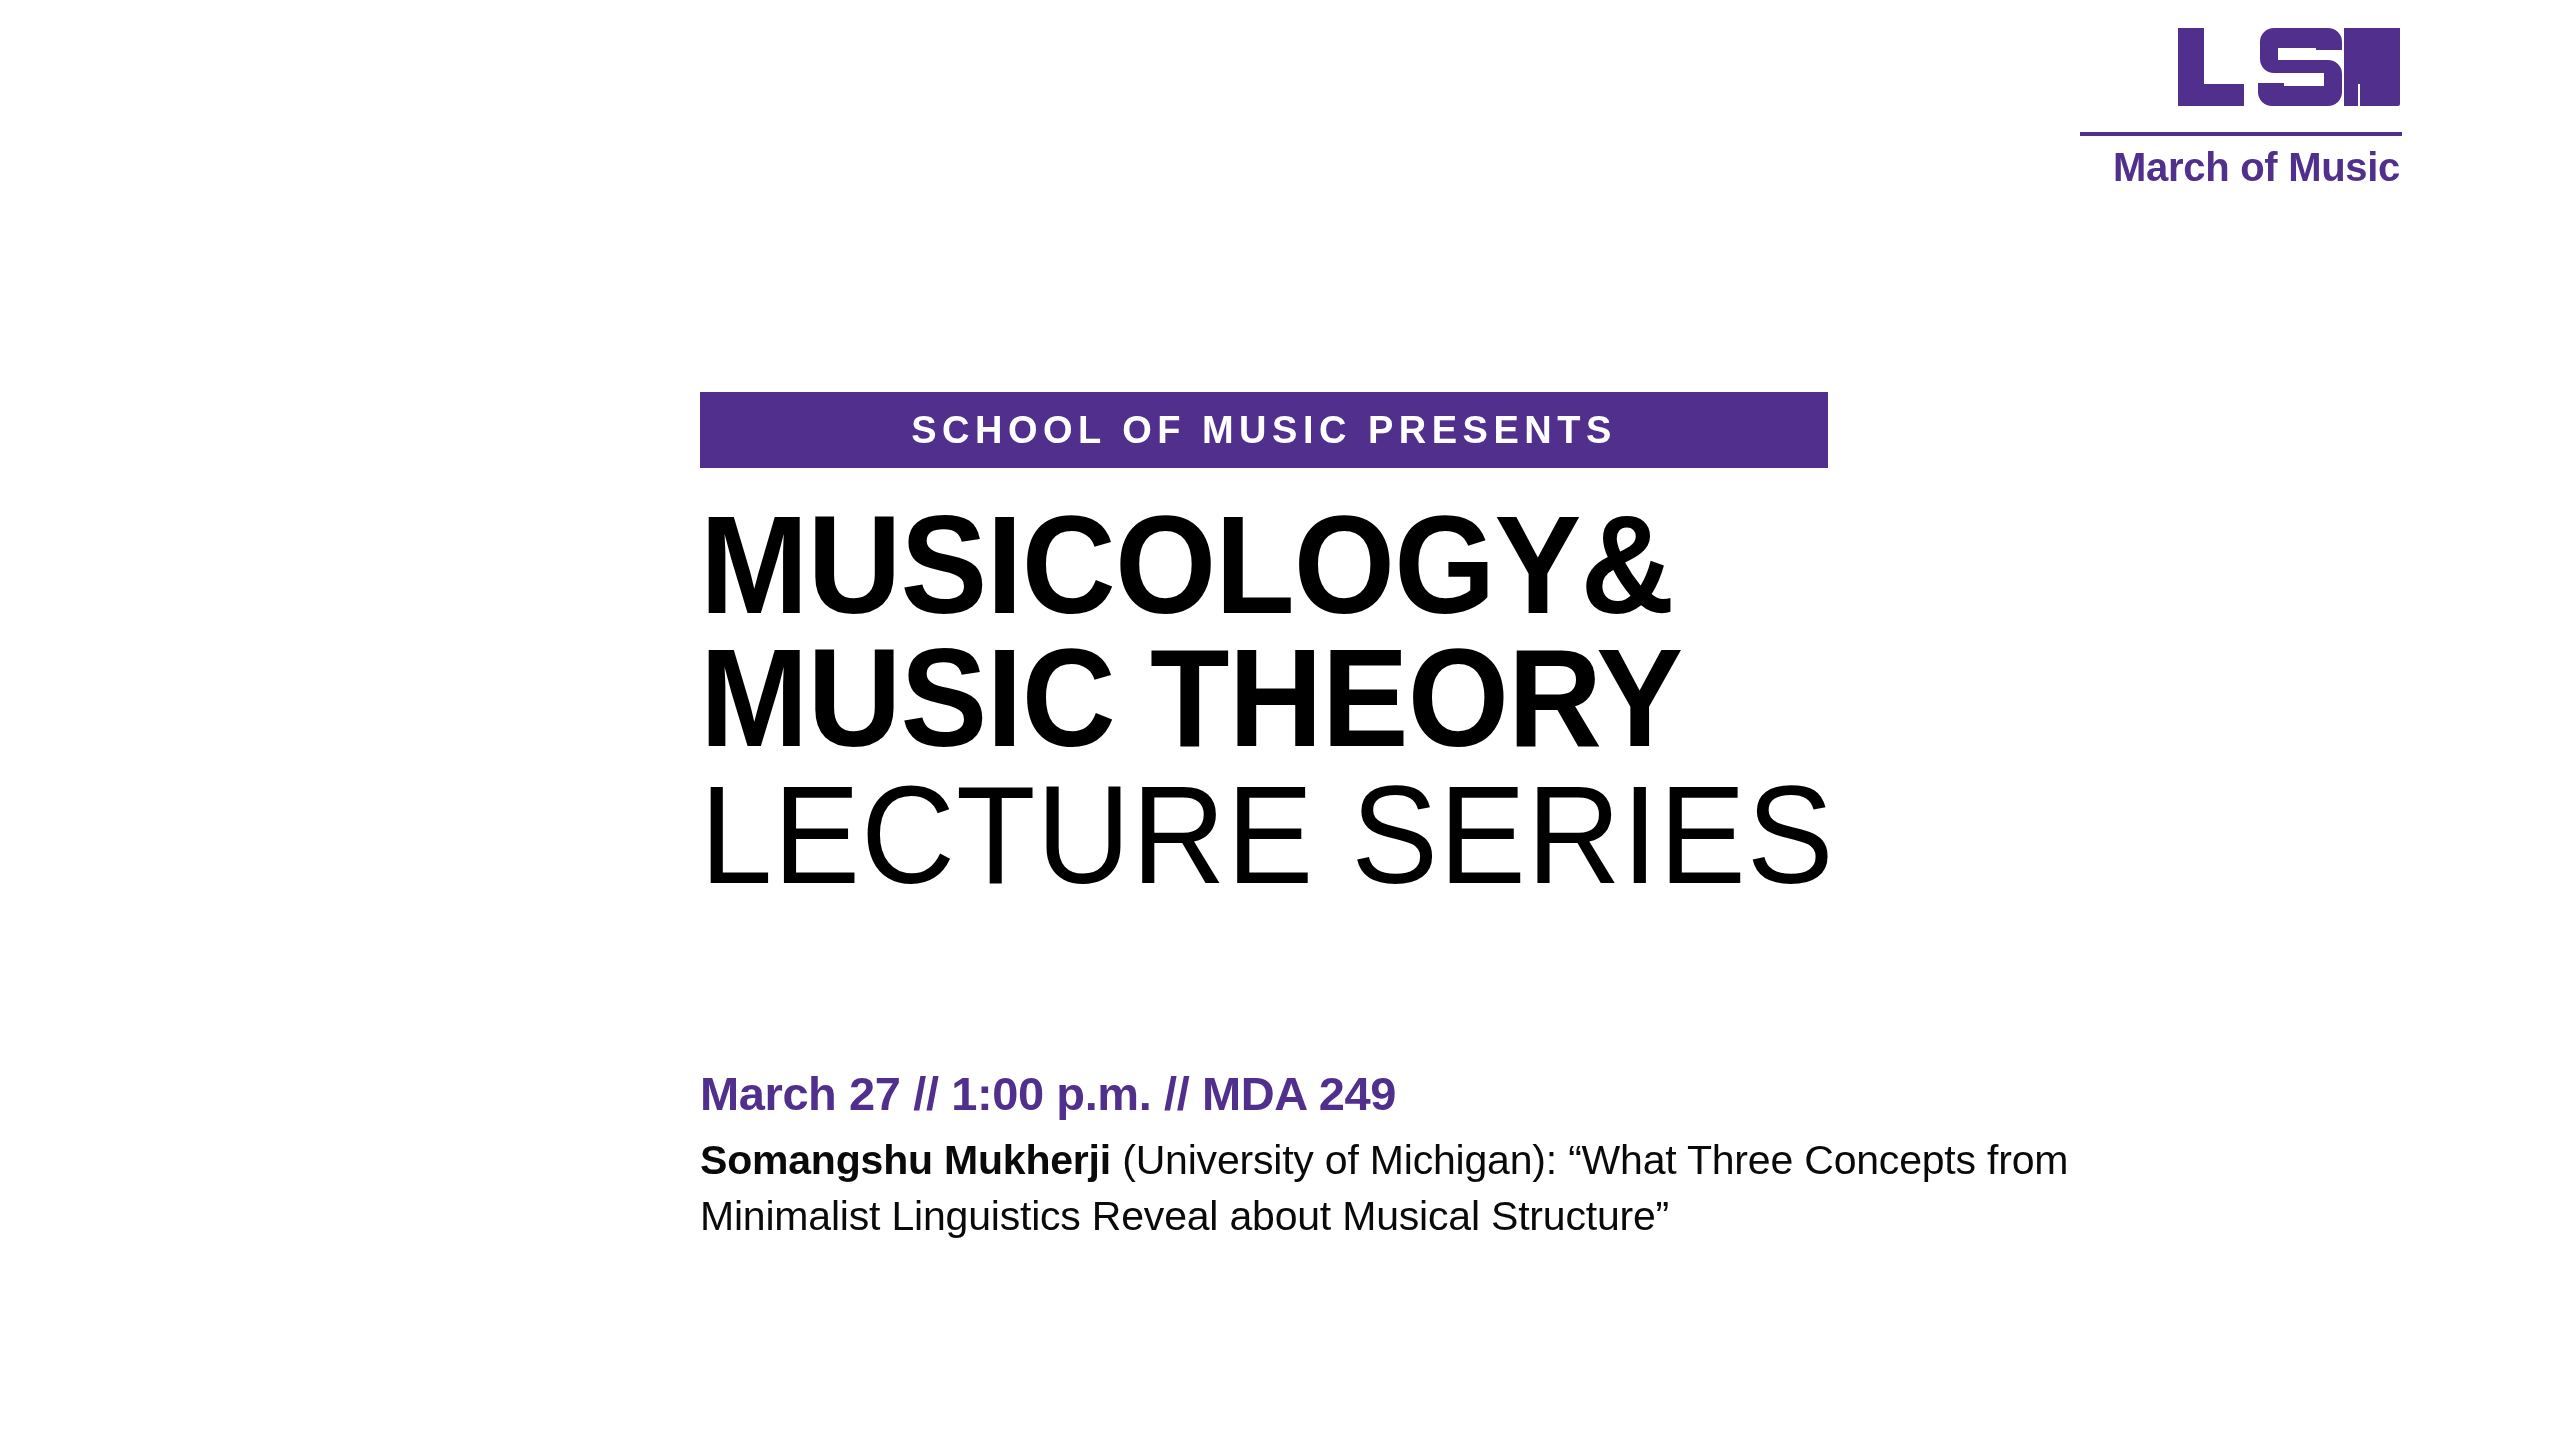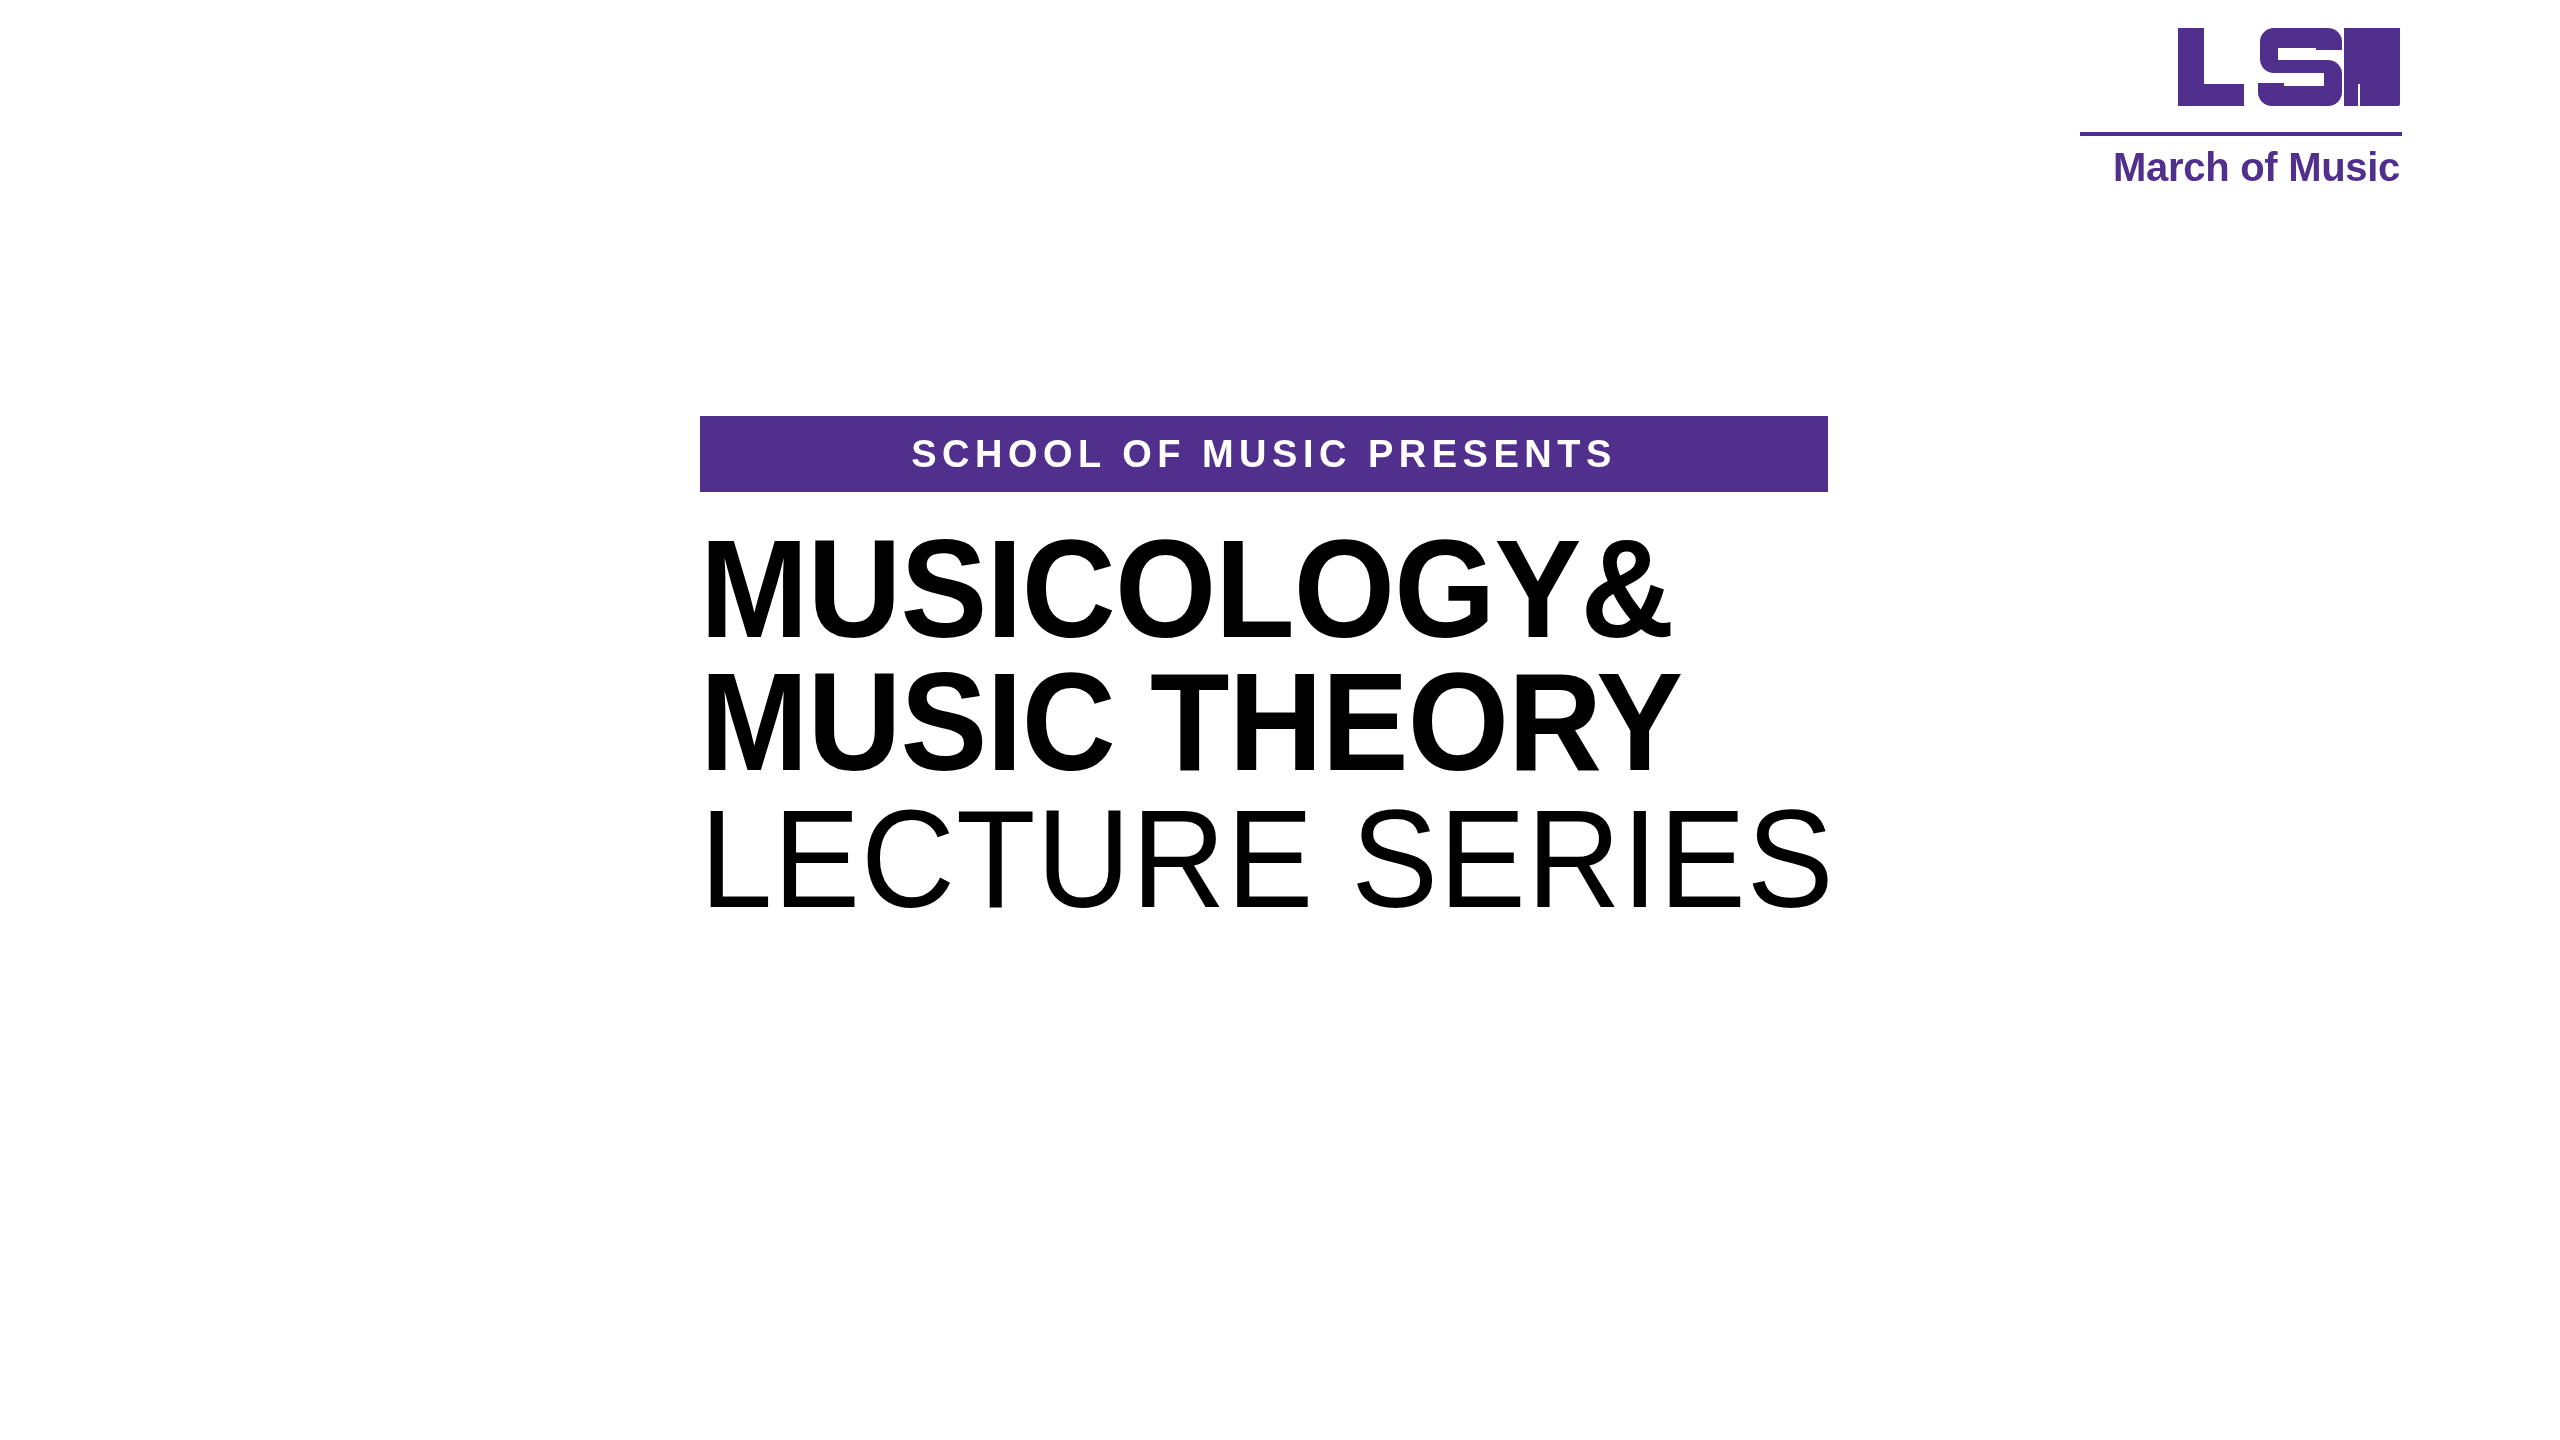--- a/index.html
+++ b/index.html
@@ -47,21 +47,20 @@
     white-space: nowrap;
     text-align: right;
   }
 
   
   .content {
     position: absolute;
     left: 700px;
     top: 392px;
     width: 1500px;
-    margin-top: 24px;
   }
 
   .presents-banner {
     width: 1128px;
     height: 76px;
     background: #512f8c;
     display: flex;
     align-items: center;
     justify-content: center;
     box-sizing: border-box;
@@ -164,14 +163,20 @@
   </div>
 
   <div class="title-block">
     <div class="title-line heavy">
       <span>MUSICOLOGY</span><span class="amp">&amp;</span>
     </div>
     <div class="title-line heavy">MUSIC THEORY</div>
     <div class="title-line light">LECTURE SERIES</div>
   </div>
 
+  <div class="details-block">
+    <div class="event-when">March 27 // 1:00 p.m. // MDA 249</div>
+    <p class="event-desc">
+      <span class="speaker">Somangshu Mukherji</span><span> (University of Michigan): “What Three Concepts from Minimalist Linguistics Reveal about Musical Structure”</span>
+    </p>
+  </div>
 
 </div>
 
 </body></html>

